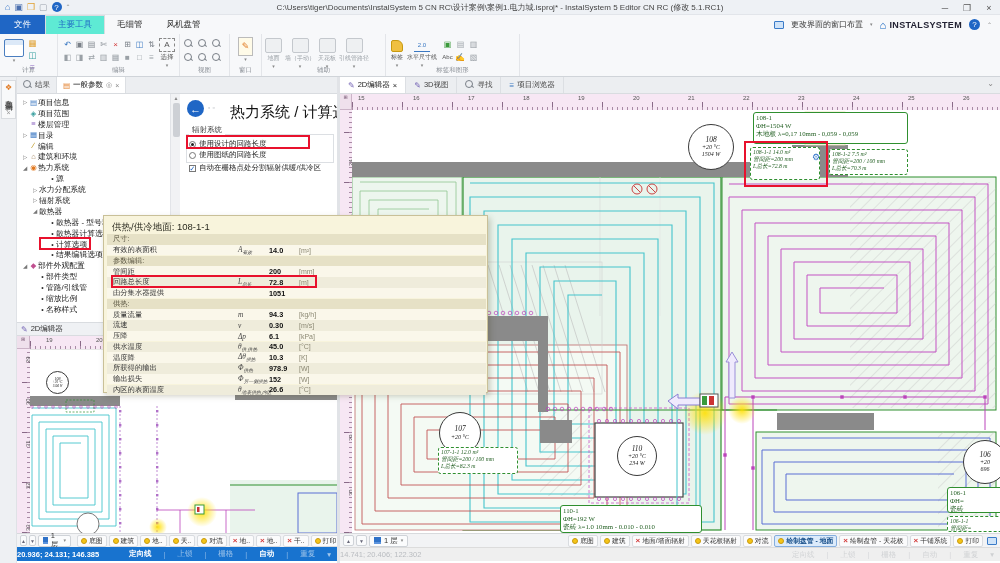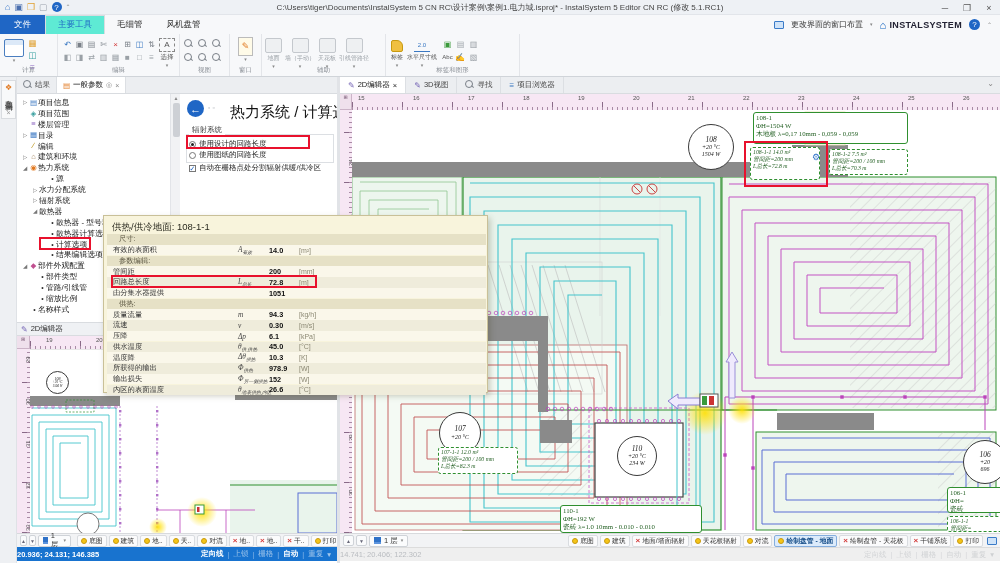--- a/index.html
+++ b/index.html
@@ -80,42 +80,42 @@
 .floorsel{display:flex;align-items:center;gap:3px;border:1px solid #cfd3d8;background:#fbfcfd;border-radius:2px;height:12px;padding:0 4px;font-size:7.5px;color:#333}
 .bldg{width:7px;height:7px;background:#2f72c8;box-shadow:inset 0 -2px 0 #5d94dd}
 .chip{display:inline-flex;align-items:center;gap:2px;padding:0 3px;height:12px;background:#fbfbfc;border:1px solid #d9dce0;border-radius:2px;font-size:6.8px;color:#333;white-space:nowrap}
 .chip.active{background:#dcebfb;border-color:#85aede;color:#174f8a;font-weight:bold}
 .bulb{width:6px;height:6px;border-radius:50%;background:#f5c518;border:1px solid #c89a10}
 .offx{color:#d33a3a;font-weight:bold;font-size:8px;line-height:1}
 .screenico{width:10px;height:8px;border:1.4px solid #3a7bc8;border-radius:1px;background:#cfe3f8}
 .statusbar{position:absolute;height:14px;display:flex;align-items:center;font-size:7.5px}
 .statusbar.blue{background:#1873cf;color:#fff}
 .statusbar.grey{background:#efefef;color:#b9bcc0;border-top:1px solid #dcdcdc}
-.modes{margin-left:auto;display:flex;gap:4px;align-items:center;padding-right:6px}
+.modes{margin-left:auto;display:flex;gap:12px;align-items:center;padding-right:6px}
 .mode.dim{opacity:.55}
 .msep{opacity:.45}
 
 .doc-tabs{position:absolute;left:0;top:0;width:660px;height:17px;background:#eceef1;border-bottom:1px solid #d9dce0;display:flex;align-items:stretch}
 .etab{display:flex;align-items:center;gap:3px;padding:0 8px;font-size:7.5px;color:#444;border-right:1px solid #dcdfe3}
 .etab.active{background:#fff;color:#222}
 .etab .eico{font-size:8px;color:#7a6ab8}
 
 .plan-canvas{position:absolute;left:12px;top:33px;width:648px;height:423px;background:#fff;overflow:hidden}
 .room-circle{position:absolute;border:1px solid #3a3a3a;border-radius:50%;background:#fff;display:flex;flex-direction:column;align-items:center;justify-content:center;font-family:"Liberation Serif",serif;font-style:italic;color:#222;line-height:1.12;text-align:center}
 .room-circle .l0{font-size:7.5px}.room-circle .l1,.room-circle .l2{font-size:6px}
 .pl{position:absolute;background:#fff;border-radius:3px;padding:1px 2px;font-family:"Liberation Serif",serif;color:#215e21;line-height:1.18;overflow:hidden;white-space:nowrap}
 .pl.solid{border:1px solid #2f8f2f;font-size:6.8px}
 .pl.dashed{border:1px dashed #2f8f2f;font-style:italic;font-size:5.8px}
 .red-frame{position:absolute;border:2px solid #e8112d;pointer-events:none;z-index:5}
 .gear{position:absolute;color:#2f72c8;font-size:9px;line-height:1;z-index:6}
 
 .tooltip{position:absolute;left:103px;top:138px;width:385px;height:178px;background:#f8f4dc;border:1px solid #c9c098;box-shadow:2px 3px 6px rgba(60,55,20,.25);z-index:60}
 .tt-title{position:absolute;left:8px;top:5px;font-size:9.5px;font-weight:normal;color:#2b2b20}
 .ttrow{position:absolute;left:3px;width:379px;height:10.7px;display:flex;align-items:center}
-.ttrow.sec{background:#e6e1c6;color:#5a5540;padding-left:12px;font-size:7.3px}
+.ttrow.sec{background:#e6e1c6;color:#5a5540;padding-left:6px;font-size:7.3px}
 .ttrow.d0{background:#faf7ea}.ttrow.d1{background:#efecdb}
 .ttl{position:absolute;left:6px;font-size:7.3px;color:#333;white-space:nowrap}
 .tts{position:absolute;left:131px;font-family:"Liberation Serif",serif;font-style:italic;font-size:7.3px;color:#444}
 .tts sub{font-size:4.8px}
 .ttv{position:absolute;left:162px;font-weight:bold;font-size:7.3px;color:#111}
 .ttu{position:absolute;left:192px;font-size:7px;color:#8d8a75}
 </style>
 </head>
 <body>
 
@@ -372,21 +372,21 @@
           <div class="trow" style="padding-left: 14px;">
             <span class="arr"></span>
             <span class="blt">•</span>
             <span>管路/引线管</span>
           </div>
           <div class="trow" style="padding-left: 14px;">
             <span class="arr"></span>
             <span class="blt">•</span>
             <span>缩放比例</span>
           </div>
-          <div class="trow" style="padding-left: 6px;">
+          <div class="trow" style="padding-left: 14px;">
             <span class="arr"></span>
             <span class="blt">•</span>
             <span>名称样式</span>
           </div>
         </div>
       <div class="tree-scroll">
         <span class="sa" style="top:1px">▲</span>
         <span class="sa" style="bottom:1px">▼</span>
         <span class="thumb"></span>
       </div>

